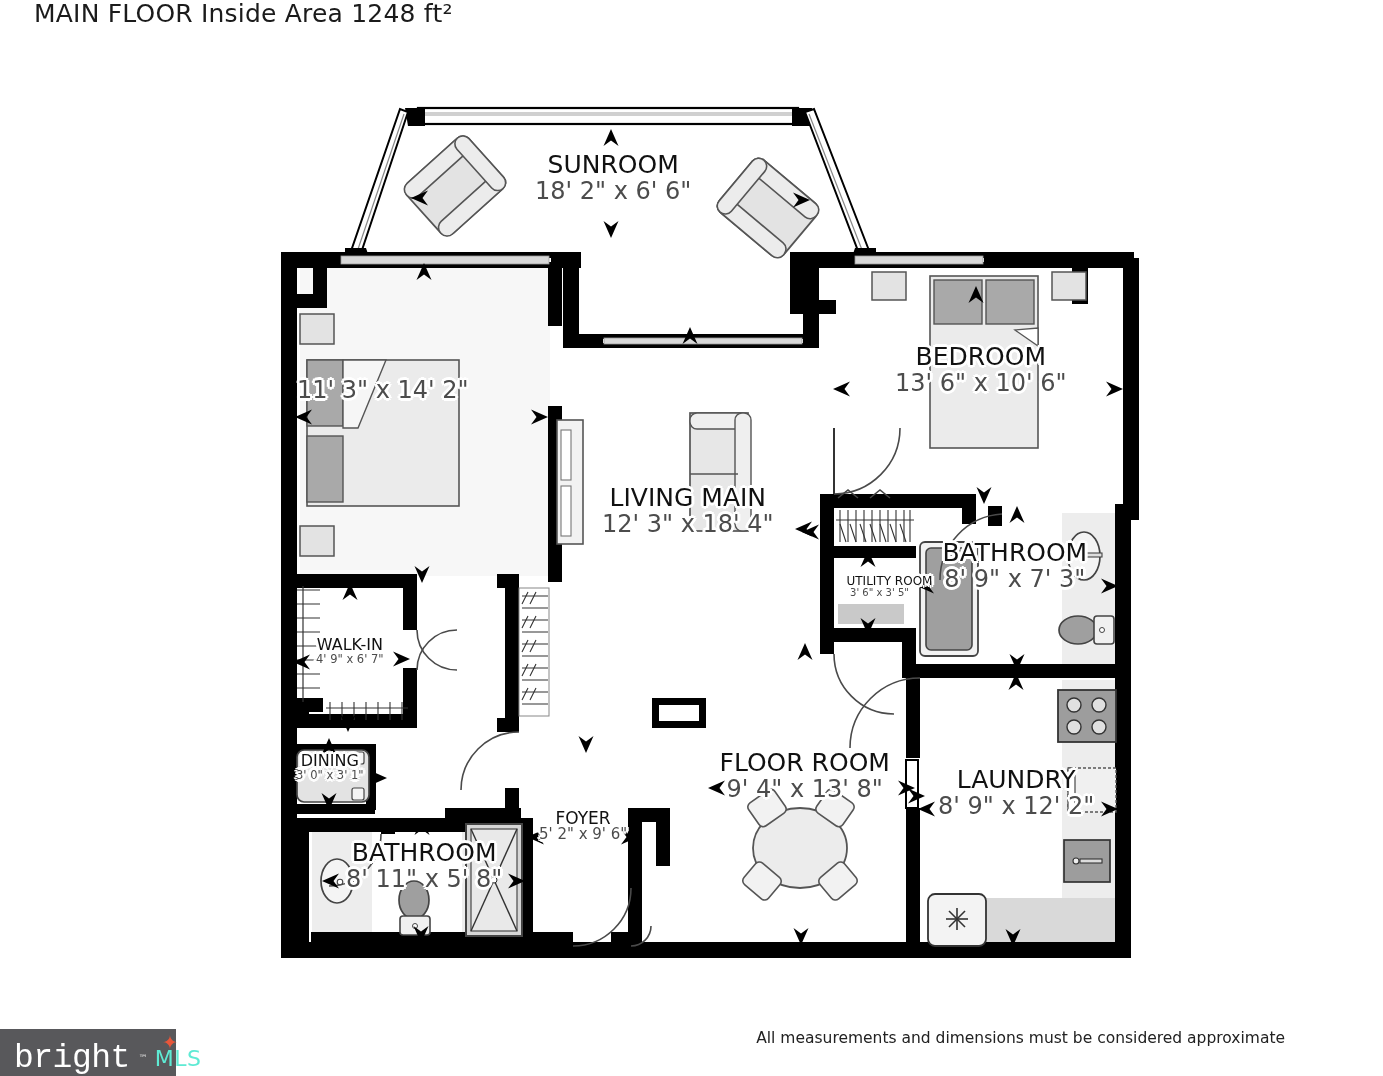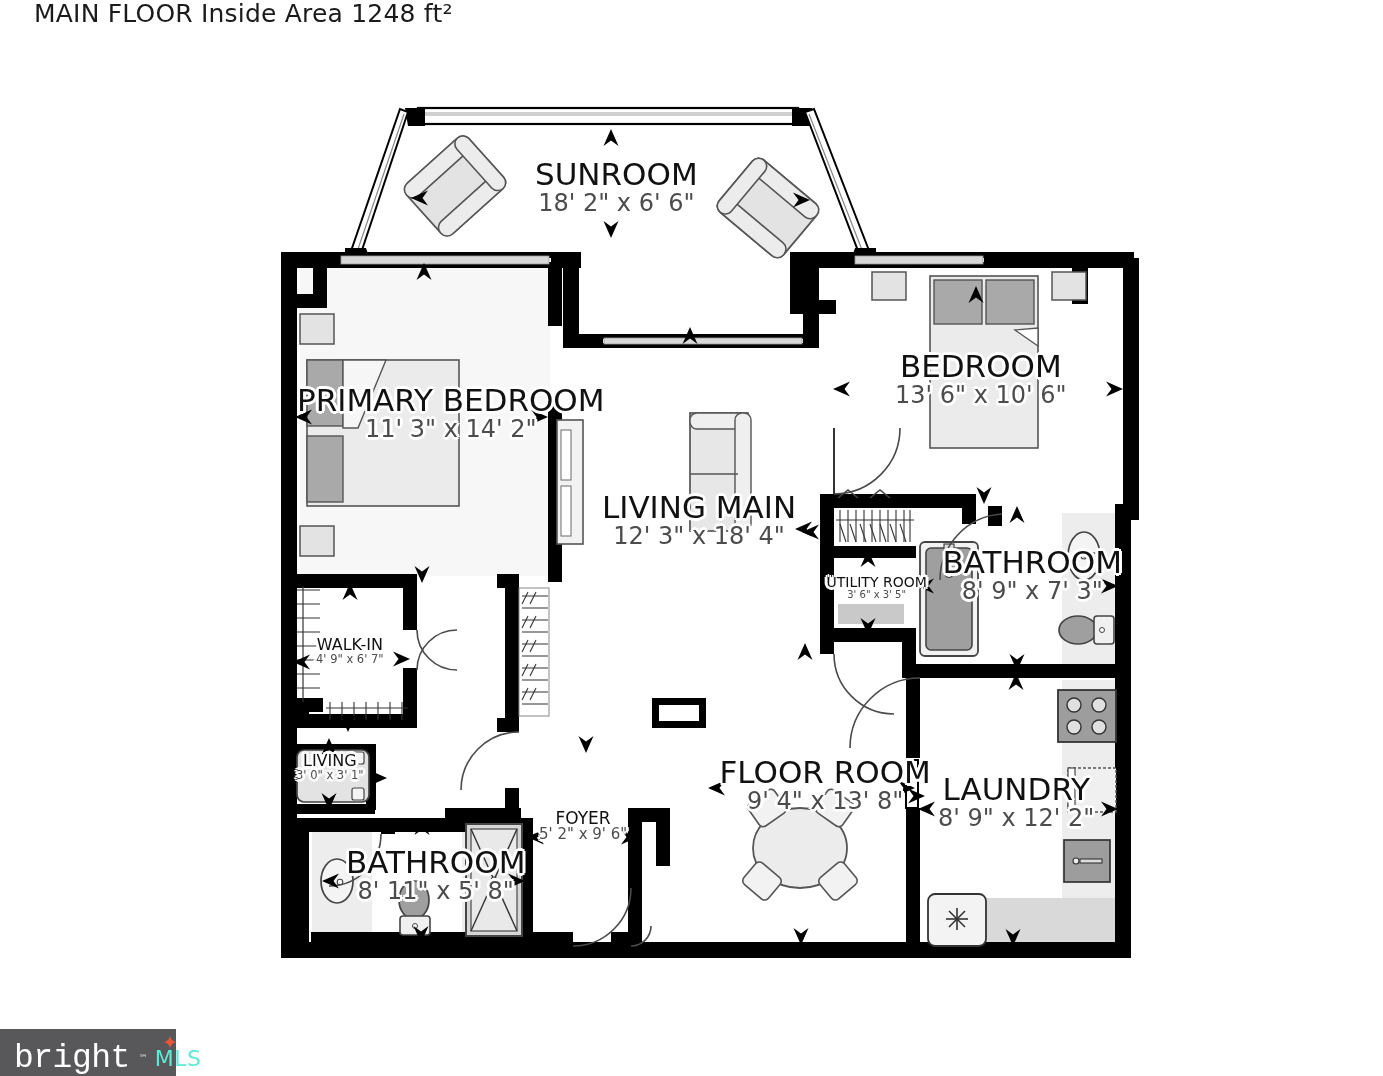--- a/index.html
+++ b/index.html
@@ -23,27 +23,27 @@
   
   svg#plan{position:absolute;left:0;top:0;width:1383px;height:1076px;}
 
   
   .rlabel{
     position:absolute;text-align:center;white-space:nowrap;
     line-height:1.06;
   }
   .rlabel .nm{display:block;color:#111;font-weight:400;}
   .rlabel .dm{display:block;color:#4c4c4c;}
-  .rlabel.big .nm{font-size:31px;margin-top:6px;}
+  .rlabel.big .nm{font-size:25px;}
   .rlabel.big .dm{font-size:24px;}
   .rlabel.mid .nm{font-size:17px;}
   .rlabel.mid .dm{font-size:15px;}
   .rlabel.sm .nm{font-size:16px;}
   .rlabel.sm .dm{font-size:11.5px;}
-  .rlabel.xs .nm{font-size:14px;}
+  .rlabel.xs .nm{font-size:12px;margin-left:20px;}
   .rlabel.xs .dm{font-size:10px;}
   .halo{
     text-shadow:
       2px 0 #fff,-2px 0 #fff,0 2px #fff,0 -2px #fff,
       2px 2px #fff,-2px 2px #fff,2px -2px #fff,-2px -2px #fff,
       3px 0 #fff,-3px 0 #fff,0 3px #fff,0 -3px #fff;
   }
 
   
   .footer-note{
@@ -450,21 +450,20 @@
         <use xlink:href="#arrRight" x="0" y="0" transform="translate(915,788)"></use>
       </g>
   </svg>
 
   <div id="labels-layer">
       <div class="rlabel big halo" style="left: 535px; top: 144px;">
         <span class="nm">SUNROOM</span>
         <span class="dm">18' 2" x 6' 6"</span>
       </div>
       <div class="rlabel big halo" style="left: 297px; top: 370px;">
-        <span class="nm">PRIMARY BEDROOM</span>
         <span class="dm">11' 3" x 14' 2"</span>
       </div>
       <div class="rlabel big halo" style="left: 895px; top: 336px;">
         <span class="nm">BEDROOM</span>
         <span class="dm">13' 6" x 10' 6"</span>
       </div>
       <div class="rlabel big halo" style="left: 602px; top: 477px;">
         <span class="nm">LIVING MAIN</span>
         <span class="dm">12' 3" x 18' 4"</span>
       </div>
@@ -474,21 +473,21 @@
       </div>
       <div class="rlabel xs halo" style="left: 826.5px; top: 567px;">
         <span class="nm">UTILITY ROOM</span>
         <span class="dm">3' 6" x 3' 5"</span>
       </div>
       <div class="rlabel sm halo" style="left: 316px; top: 628.5px;">
         <span class="nm">WALK-IN</span>
         <span class="dm">4' 9" x 6' 7"</span>
       </div>
       <div class="rlabel sm halo" style="left: 296px; top: 744.5px;">
-        <span class="nm">LIVING</span>
+        <span class="nm">DINING</span>
         <span class="dm">3' 0" x 3' 1"</span>
       </div>
       <div class="rlabel big halo" style="left: 719.5px; top: 742px;">
         <span class="nm">FLOOR ROOM</span>
         <span class="dm">9' 4" x 13' 8"</span>
       </div>
       <div class="rlabel big halo" style="left: 938px; top: 759px;">
         <span class="nm">LAUNDRY</span>
         <span class="dm">8' 9" x 12' 2"</span>
       </div>
@@ -501,14 +500,15 @@
         <span class="dm">8' 11" x 5' 8"</span>
       </div>
     </div>
 
   <div class="mls-logo">
     <span class="brand">bright</span>
       <span class="star">✦</span>
       <span class="tm">™</span>
       <span class="mls">MLS</span>
   </div>
+  <div class="footer-note">All measurements and dimensions must be considered approximate</div>
 
 </div>
 
 </body></html>

